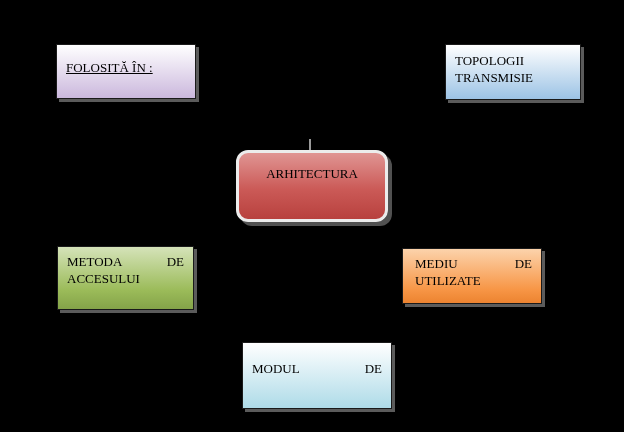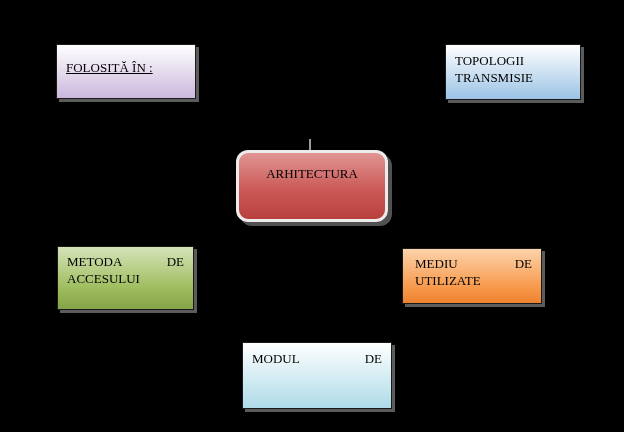--- a/index.html
+++ b/index.html
@@ -63,21 +63,21 @@
   
   .b-mediu {
     left: 402px; top: 248px; width: 140px; height: 56px;
     background: linear-gradient(to bottom, #fcd3ab 0%, #f79646 75%, #ec8330 100%);
     padding: 6px 9px 0 12px;
   }
   
   .b-modul {
     left: 242px; top: 342px; width: 150px; height: 67px;
     background: linear-gradient(to bottom, #ffffff 0%, #aedbe8 100%);
-    padding: 7px 9px 0 9px;
+    padding: 17px 9px 0 9px;
   }
   .stub {
     position: absolute;
     left: 309px; top: 139px;
     width: 2px; height: 11px;
     background: #9a9a9a;
   }
 </style>
 </head>
 <body>

